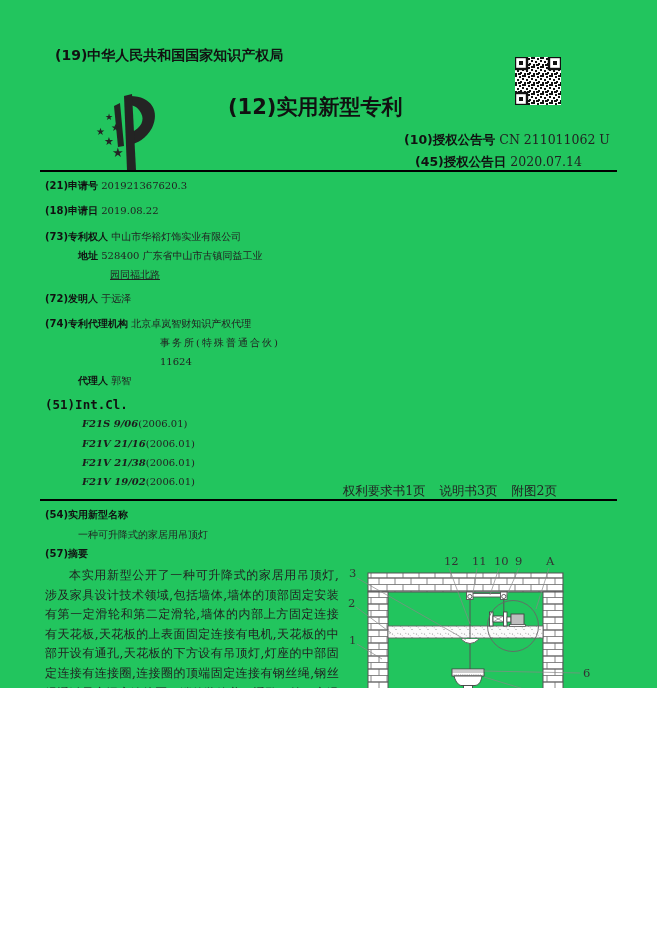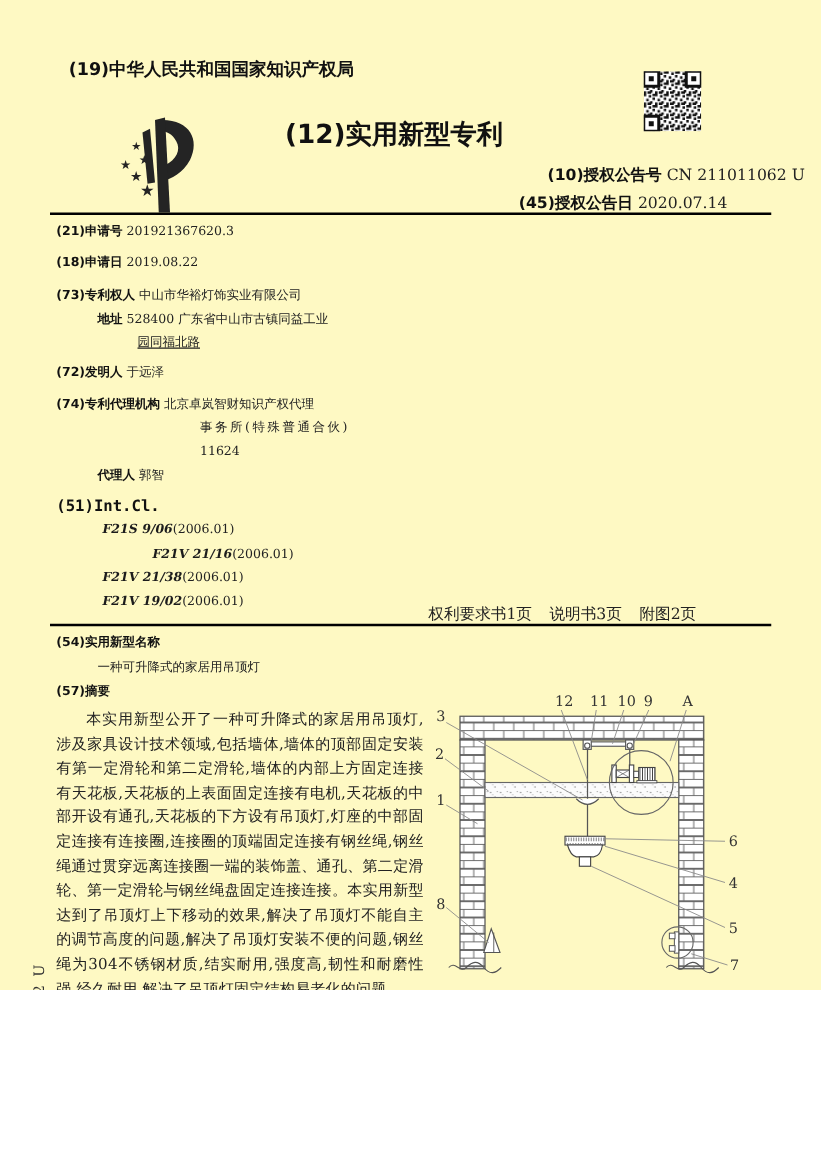--- a/index.html
+++ b/index.html
@@ -1,17 +1,17 @@
 <!DOCTYPE html>
 <html><head>
 <meta charset="utf-8">
 <style>
   html,body{margin:0;padding:0;background:#fff;}
   #page{
-    position:relative;width:657px;height:792px;background:#fef9c3;overflow:hidden;
+    position:relative;width:657px;height:688px;background:#22c55e;overflow:hidden;
     font-family:"DejaVu Serif","Liberation Serif",serif;color:#1c1c1c;
   }
   .abs{position:absolute;}
   .lab{font-family:"DejaVu Sans","Liberation Sans",sans-serif;font-weight:bold;color:#111;}
   .val{font-family:"DejaVu Serif","Liberation Serif",serif;color:#222;}
   .fs13{font-size:10px;line-height:1.35;}
   .fs12{font-size:12.5px;line-height:1.3;}
   .hrule{position:absolute;left:40px;width:577px;height:2px;background:#000;}
   .office{font-size:14px;}
   .doctitle{font-size:21px;}
@@ -80,21 +80,21 @@
         <rect x="38" y="4" width="4" height="4" fill="#111"></rect>
       </g>
       <g>
         <rect x="0" y="36" width="12" height="12" fill="#fff"></rect>
         <rect x="0" y="36" width="12" height="12" fill="none" stroke="#111" stroke-width="2.4"></rect>
         <rect x="4" y="40" width="4" height="4" fill="#111"></rect>
       </g>
     </svg>
   </div>
 
-  <div class="abs fs12 pubrow" style="left:438px;top:132px;">
+  <div class="abs fs12 pubrow" style="left:404px;top:132px;">
     <span class="lab">(10)授权公告号</span><span class="val">CN 211011062 U</span>
   </div>
   <div class="abs fs12 pubrow" style="left:415px;top:154px;">
     <span class="lab">(45)授权公告日</span><span class="val">2020.07.14</span>
   </div>
 
   <div class="hrule" style="top:170px;"></div>
 
   <div class="abs fs13" style="left:45px;top:179px;">
     <span class="lab">(21)申请号</span>
@@ -129,21 +129,21 @@
   <div class="abs fs13 val" style="left:160px;top:355px;">11624</div>
   <div class="abs fs13" style="left:78px;top:374px;">
     <span class="lab">代理人</span>
     <span class="val">郭智</span>
   </div>
 
   <div class="abs fs13 lab" style="left:45px;top:397px;font-family:'DejaVu Sans Mono','Liberation Mono',monospace;font-size:12.5px;">(51)Int.Cl.</div>
   <div class="abs fs13" style="left:82px;top:417px;">
     <span class="intcl-code">F21S 9/06</span><span class="val intcl-year">(2006.01)</span>
   </div>
-  <div class="abs fs13" style="left:82px;top:437px;margin-left:40px;">
+  <div class="abs fs13" style="left:82px;top:437px;">
     <span class="intcl-code">F21V 21/16</span><span class="val intcl-year">(2006.01)</span>
   </div>
   <div class="abs fs13" style="left:82px;top:456px;">
     <span class="intcl-code">F21V 21/38</span><span class="val intcl-year">(2006.01)</span>
   </div>
   <div class="abs fs13" style="left:82px;top:475px;">
     <span class="intcl-code">F21V 19/02</span><span class="val intcl-year">(2006.01)</span>
   </div>
 
   <div class="abs fs12 val pages-line" style="left:327px;top:483px;">

